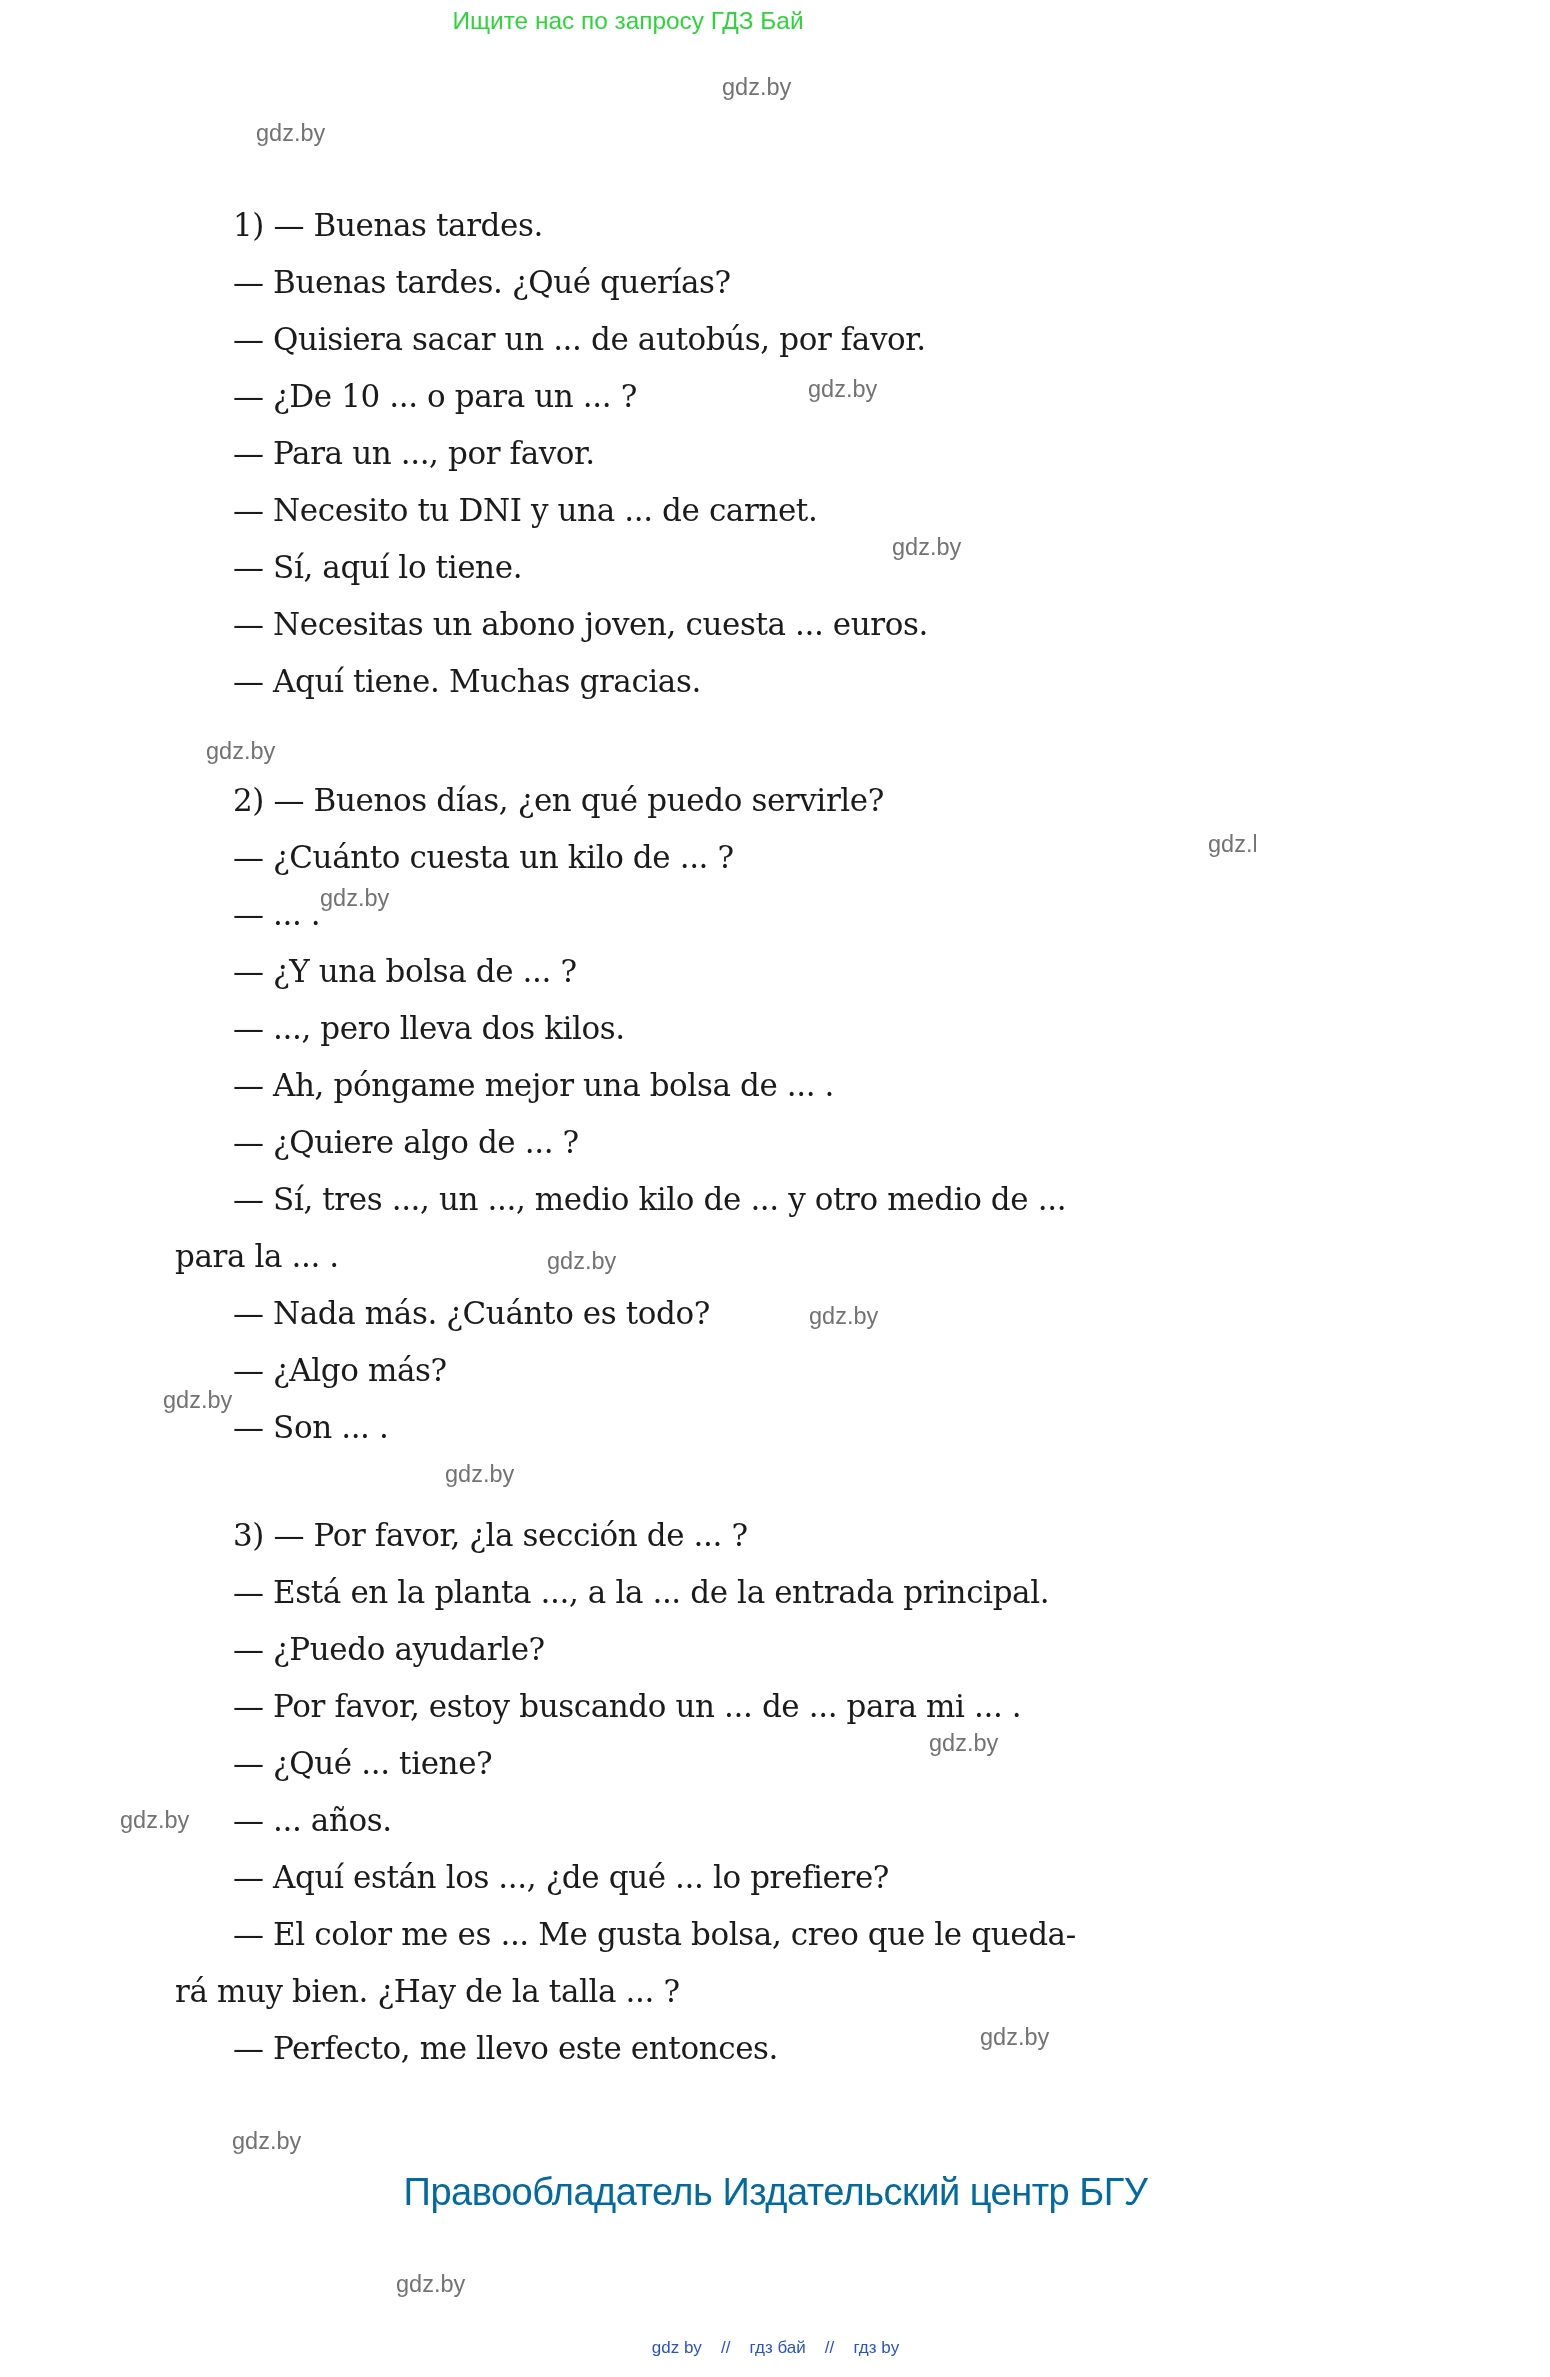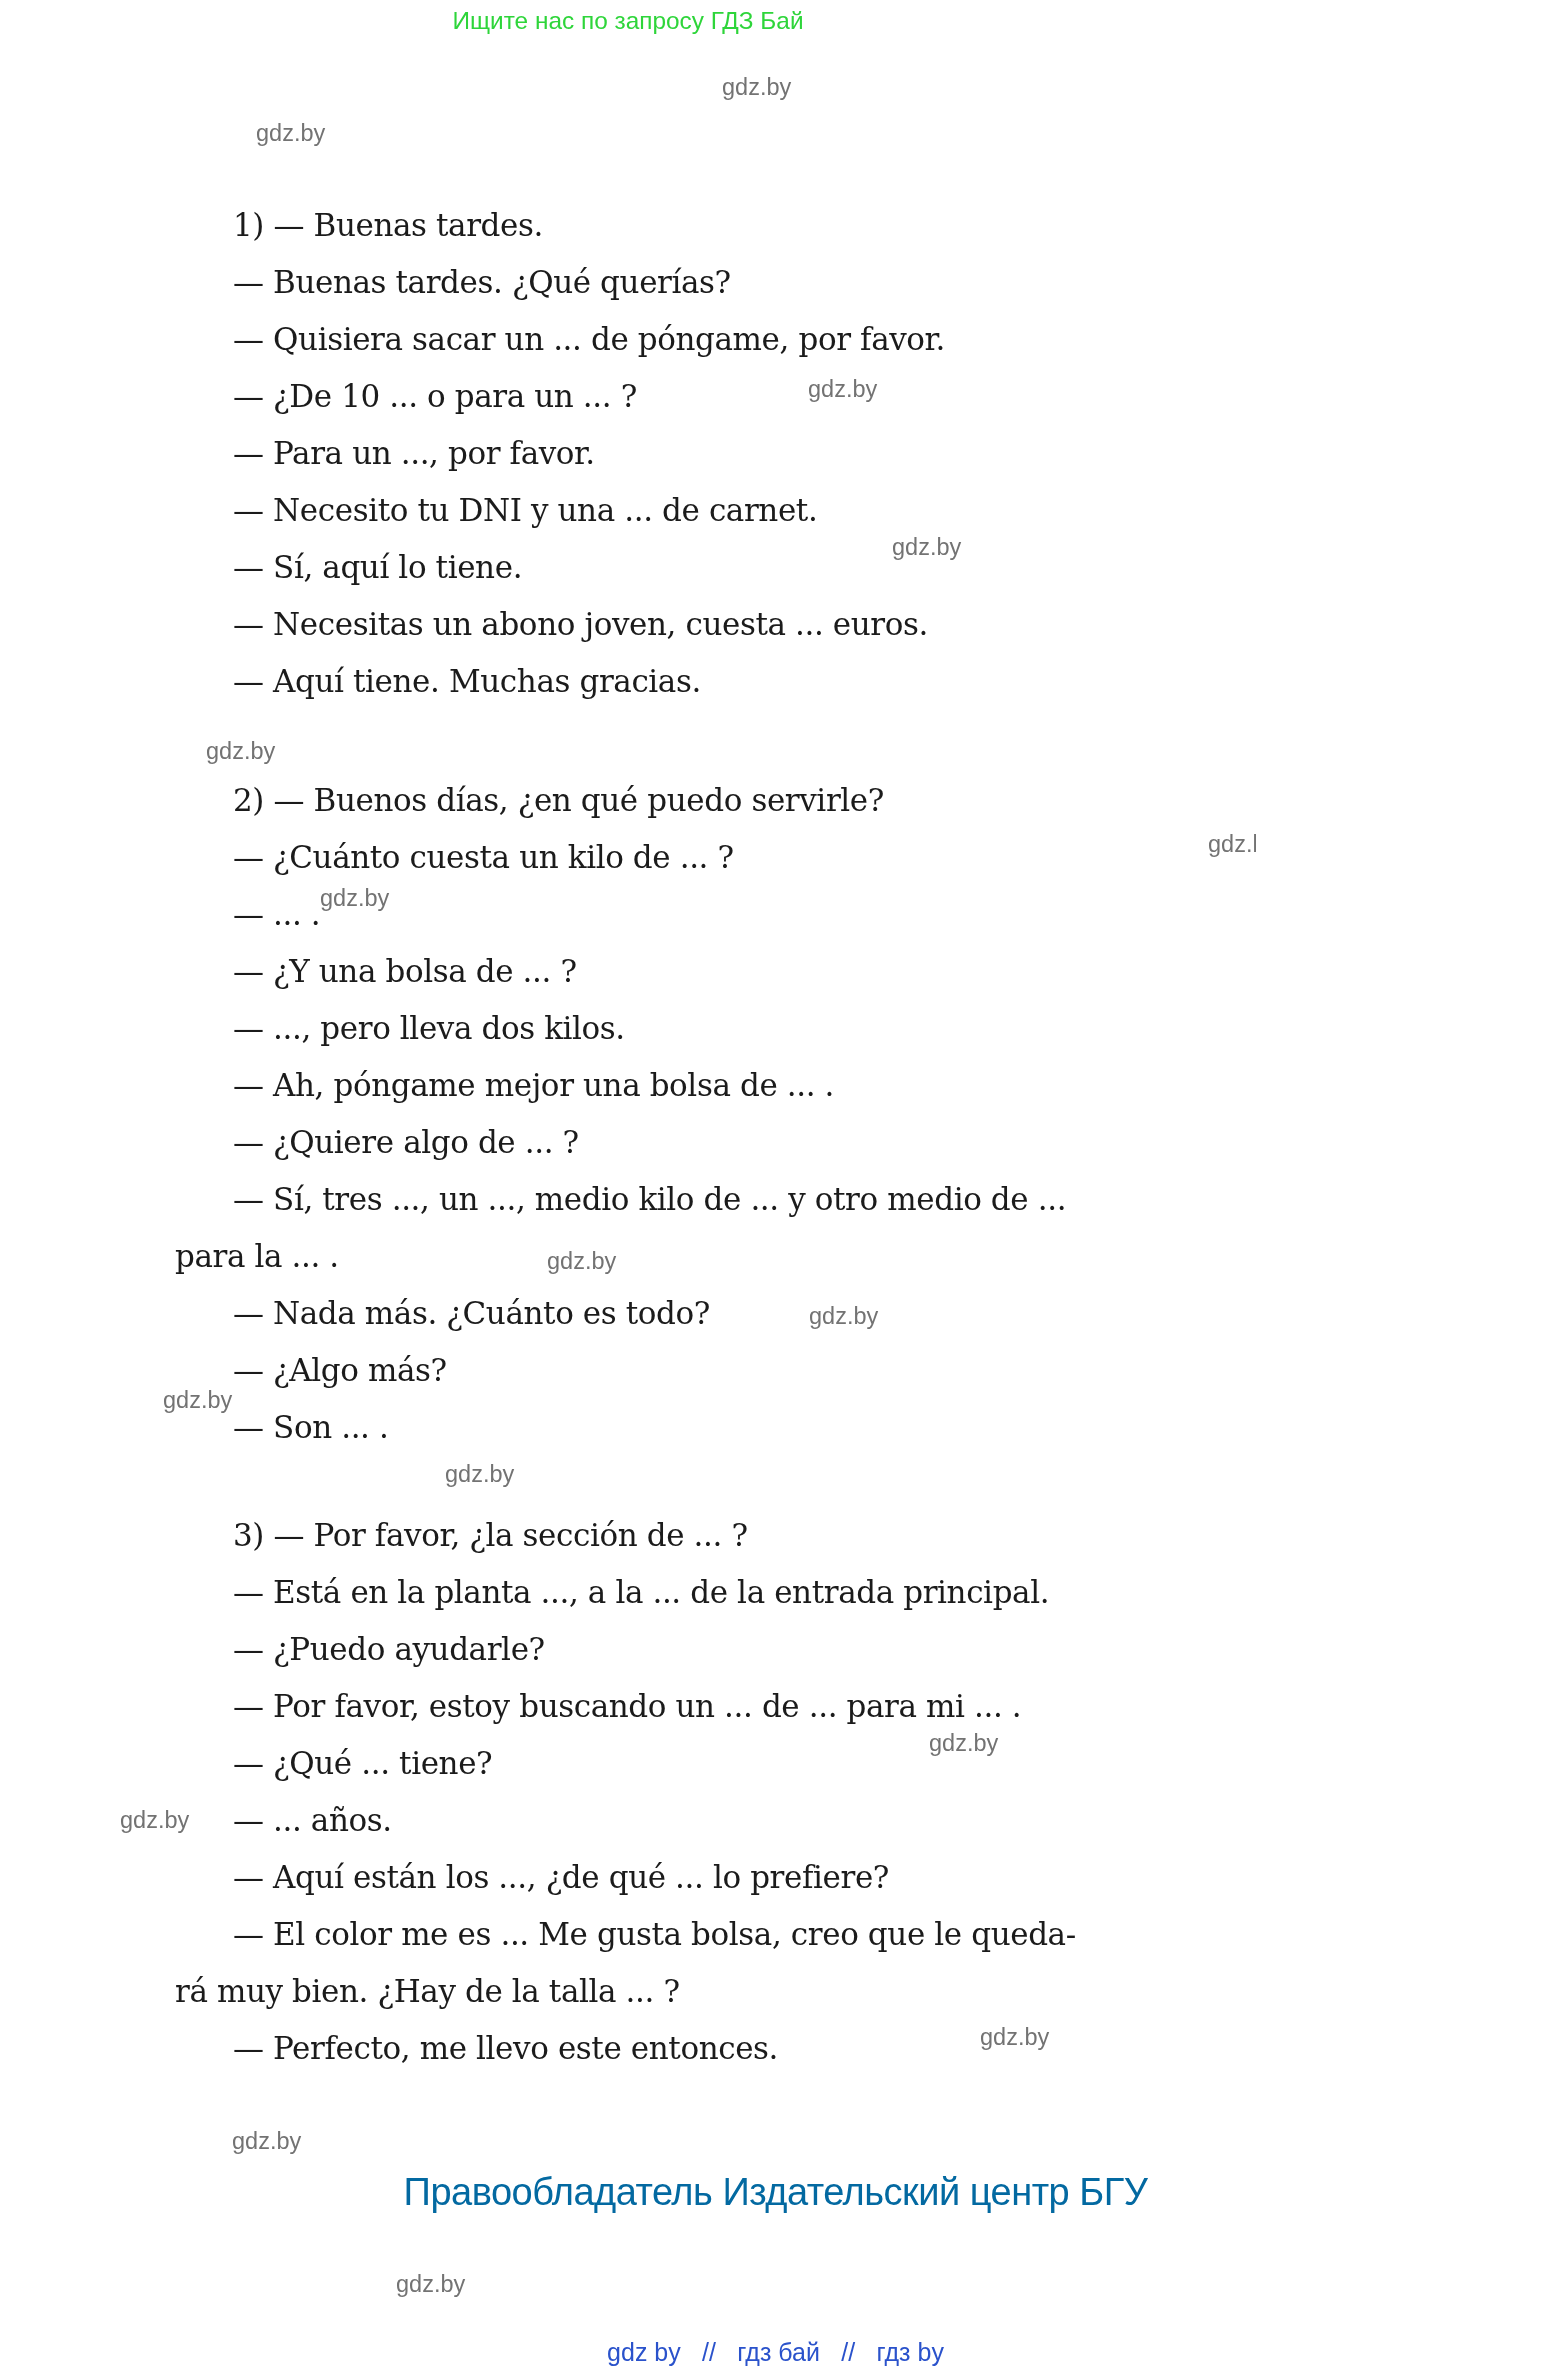--- a/index.html
+++ b/index.html
@@ -58,21 +58,21 @@
     left: 1315px; top: 2175px;
     font-family: "DejaVu Serif", serif;
     font-size: 42px;
     color: #1b1b1b;
   }
   .footer-links {
     position: absolute;
     top: 2338px; left: 0; width: 1551px;
     text-align: center;
     font-family: "Liberation Sans", sans-serif;
-    font-size: 25px;
+    font-size: 17px;
     color: #2a52cb;
   }
   .footer-links span { margin: 0 7.2px; cursor: pointer; }
 </style>
 </head>
 <body>
 
 <div class="page">
 
   <div class="promo">Ищите нас по запросу ГДЗ Бай</div>
@@ -95,21 +95,21 @@
   <span class="wm" style="left:1373px;top:1596px">gdz.by</span>
   <span class="wm" style="left:929px;top:1730px">gdz.by</span>
   <span class="wm" style="left:120px;top:1807px">gdz.by</span>
   <span class="wm" style="left:980px;top:2024px">gdz.by</span>
   <span class="wm" style="left:232px;top:2128px">gdz.by</span>
   <span class="wm" style="left:396px;top:2271px">gdz.by</span>
 
   <div class="dialogue" style="top:197px">
     <div class="line">1) — Buenas tardes.</div>
     <div class="line">— Buenas tardes. ¿Qué querías?</div>
-    <div class="line">— Quisiera sacar un ... de póngame, por favor.</div>
+    <div class="line">— Quisiera sacar un ... de autobús, por favor.</div>
     <div class="line">— ¿De 10 ... o para un ... ?</div>
     <div class="line">— Para un ..., por favor.</div>
     <div class="line">— Necesito tu DNI y una ... de carnet.</div>
     <div class="line">— Sí, aquí lo tiene.</div>
     <div class="line">— Necesitas un abono joven, cuesta ... euros.</div>
     <div class="line">— Aquí tiene. Muchas gracias.</div>
   </div>
 
   <div class="dialogue" style="top:772px">
     <div class="line">2) — Buenos días, ¿en qué puedo servirle?</div>

